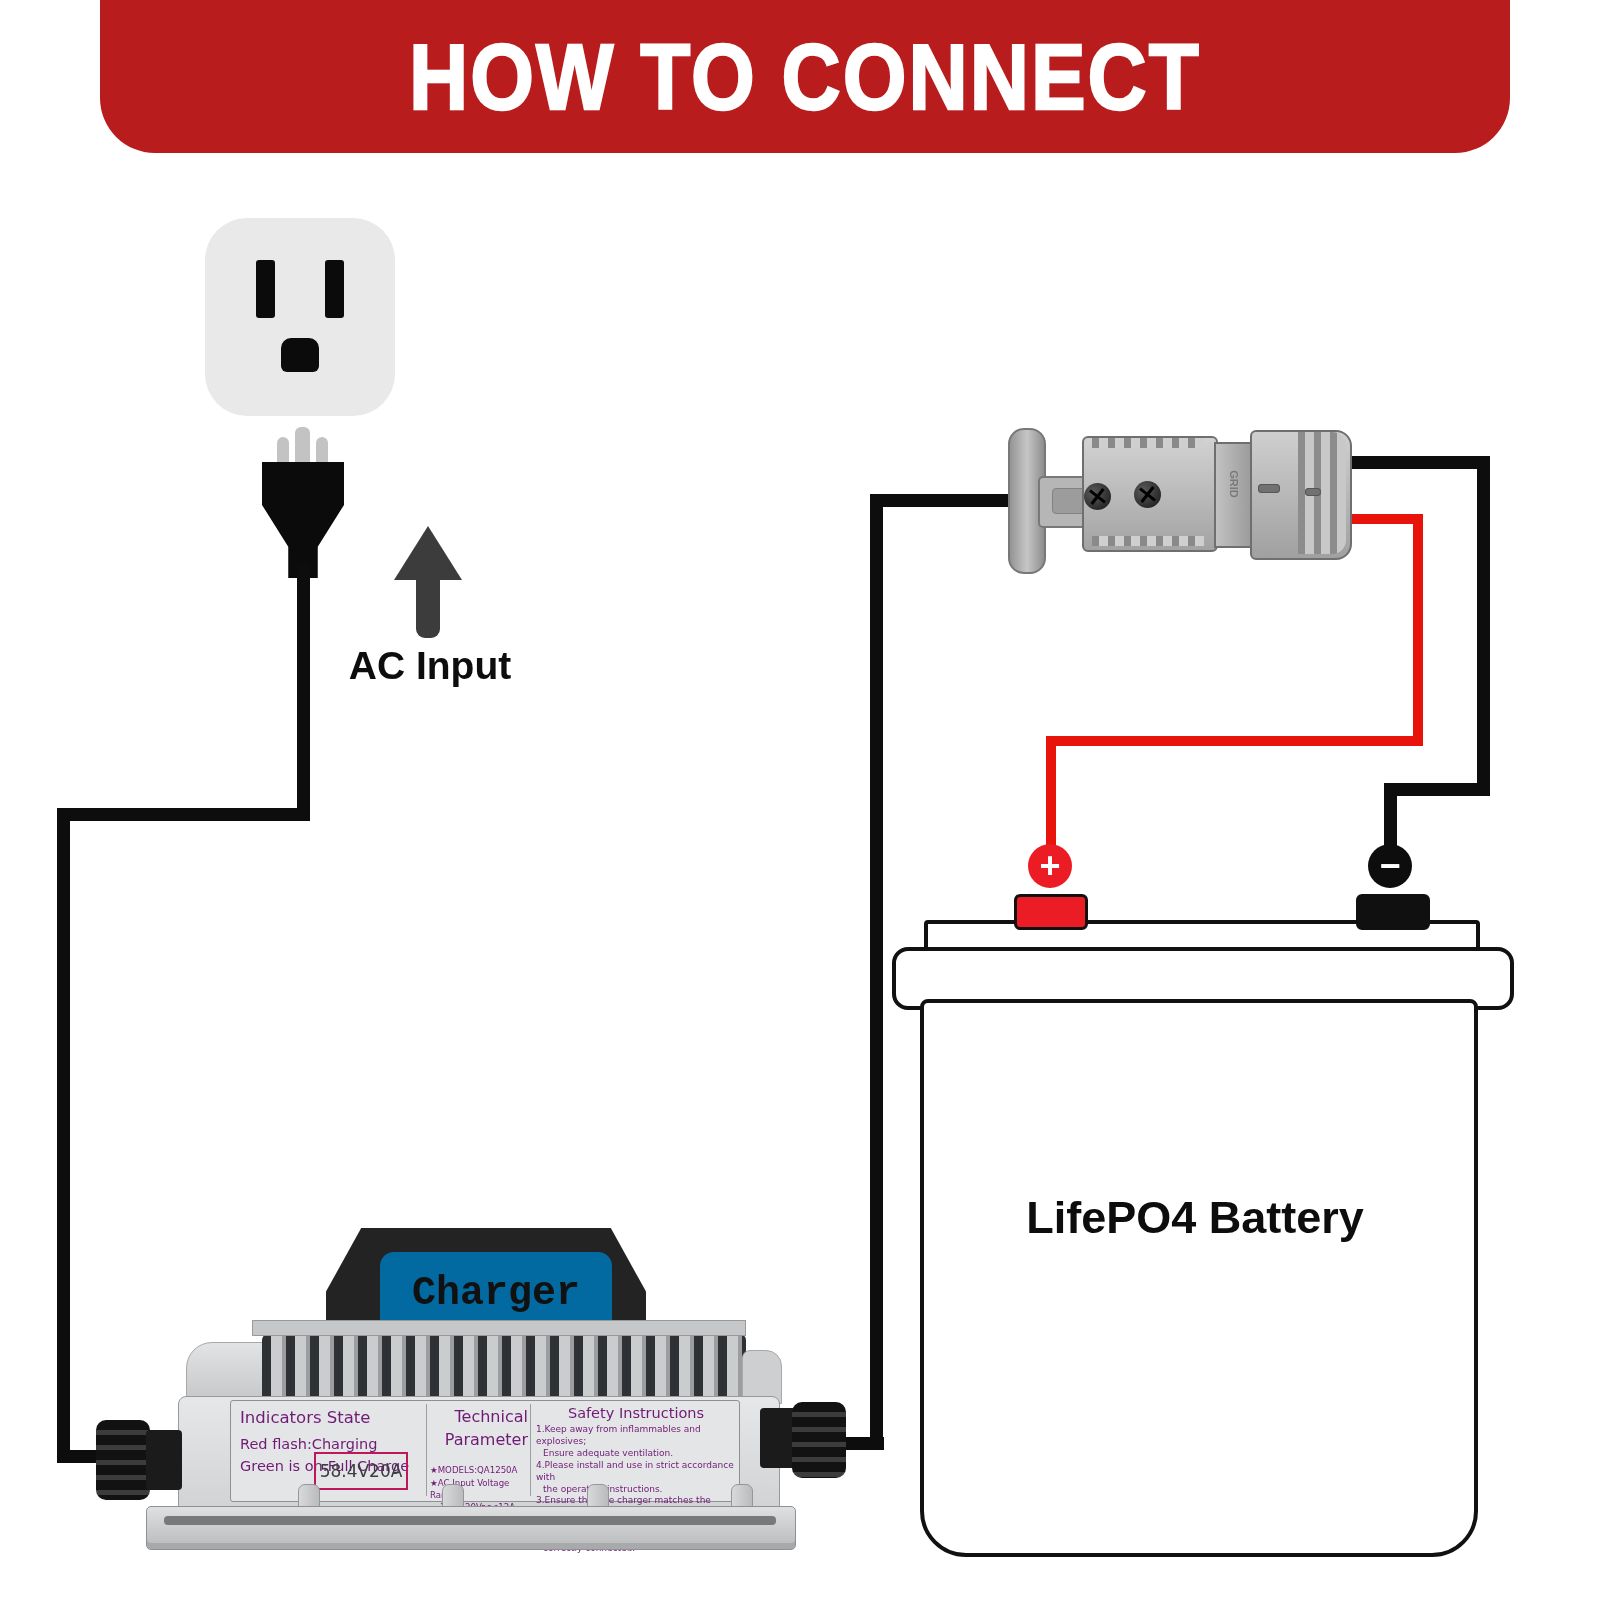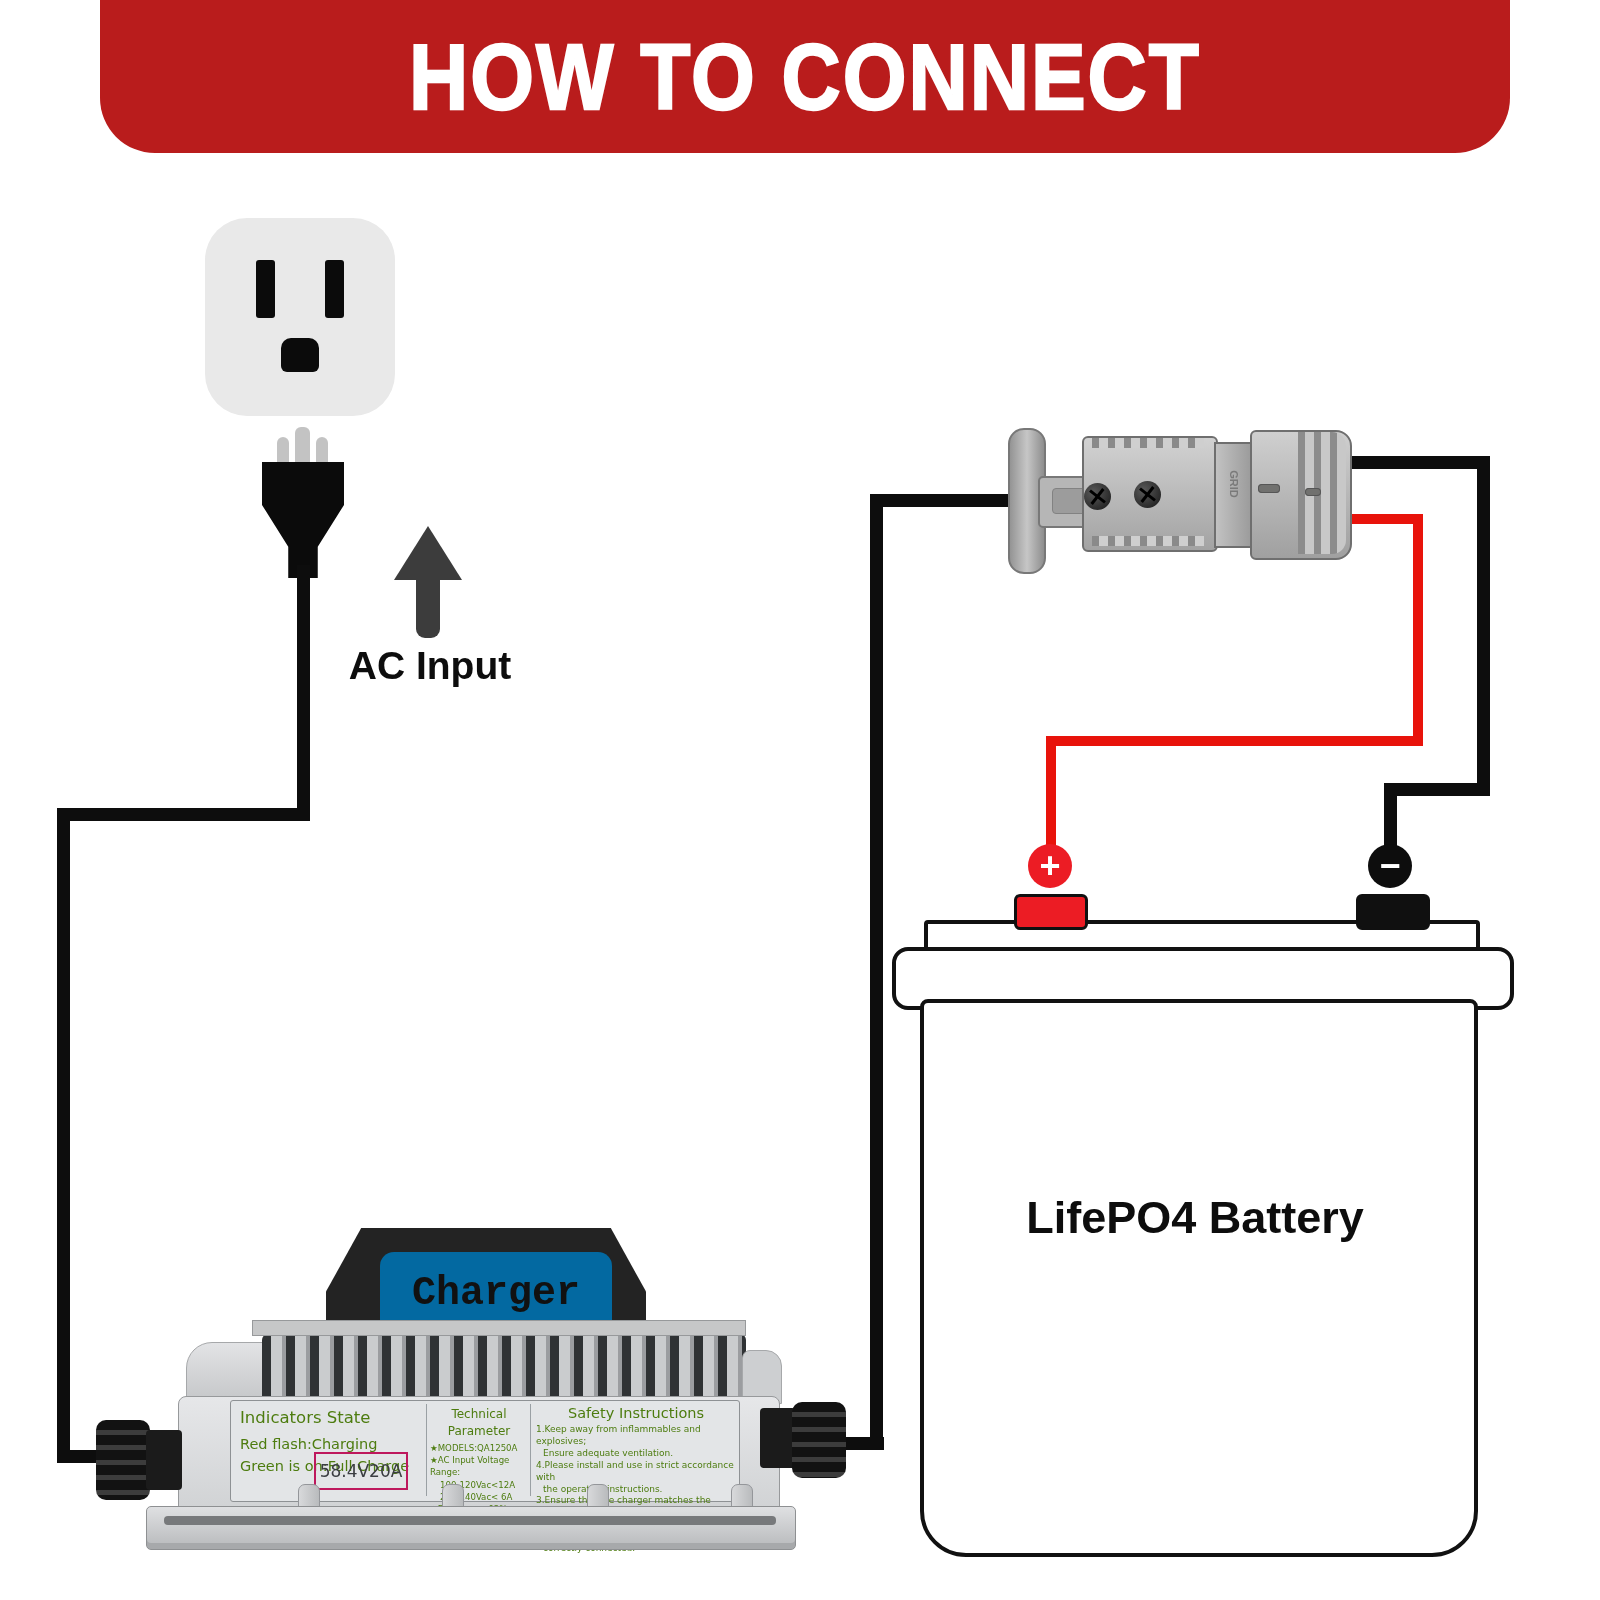--- a/index.html
+++ b/index.html
@@ -104,28 +104,28 @@
               clip-path:polygon(11% 0%,89% 0%,100% 60%,100% 100%,0% 100%,0% 60%);}
   .chg-window{left:380px;top:1252px;width:232px;height:82px;background:#0369a1;border-radius:14px 14px 0 0;
               display:flex;align-items:center;justify-content:center;font-family:Liberation Mono, monospace;}
   .chg-title{font-size:40px;font-weight:bold;color:#111;}
   .top-plate{left:252px;top:1320px;width:492px;height:14px;background:#C6C7C8;border:1px solid #97999B;}
   .chg-body{left:178px;top:1396px;width:600px;height:122px;border:1px solid #97999B;border-radius:8px;
             background:linear-gradient(180deg,#E6E7E9,#CFD1D3);}
   .panel{left:230px;top:1400px;width:508px;height:100px;background:#E3E5E7;border:1px solid #8E9194;border-radius:3px;}
   .pdiv{width:1px;height:92px;top:1404px;background:#9AA0A4;}
   .pdiv1{left:426px;} .pdiv2{left:530px;}
-  .pcol{color:#4d7c0f;font-family:"DejaVu Sans","Liberation Sans",sans-serif;}
+  .pcol{color:#701a75;font-family:"DejaVu Sans","Liberation Sans",sans-serif;}
   .col1{left:240px;top:1406px;width:182px;font-size:14.5px;line-height:1.5;}
   .col1 .hd{font-size:16.5px;margin-bottom:3px;}
   .rating-box{left:314px;top:1452px;width:90px;height:34px;border:2px solid #be185d;color:#3A3D41;
               display:flex;align-items:center;justify-content:center;font-size:17px;
               font-family:"DejaVu Sans","Liberation Sans",sans-serif;}
   .col2{left:430px;top:1406px;width:98px;font-size:8.6px;line-height:1.42;}
-  .col2 .hd{font-size:12px;text-align:center;margin-bottom:2px;}
+  .col2 .hd{font-size:16px;text-align:right;margin-bottom:13px;}
   .col2 .indent{padding-left:10px;}
   .col3{left:536px;top:1404px;width:200px;font-size:9px;line-height:1.32;}
   .col3 .hd{font-size:14.5px;text-align:center;margin-bottom:1px;}
   .col3 .cont{padding-left:7px;}
   .tab{width:20px;height:28px;top:1484px;border:1px solid #94969A;border-radius:7px 7px 0 0;
        background:linear-gradient(90deg,#D8D9DB,#B9BBBD);}
   .tab1{left:298px;} .tab2{left:442px;} .tab3{left:587px;} .tab4{left:731px;}
   .chg-base{left:146px;top:1506px;width:648px;height:42px;border:1px solid #8E9092;border-radius:5px;
             background:linear-gradient(180deg,#DFE0E2,#B7B9BB);box-shadow:inset 0 -6px 0 #A7A9AB;}
   .base-groove{left:164px;top:1516px;width:612px;height:9px;background:#77797B;border-radius:4px;}

